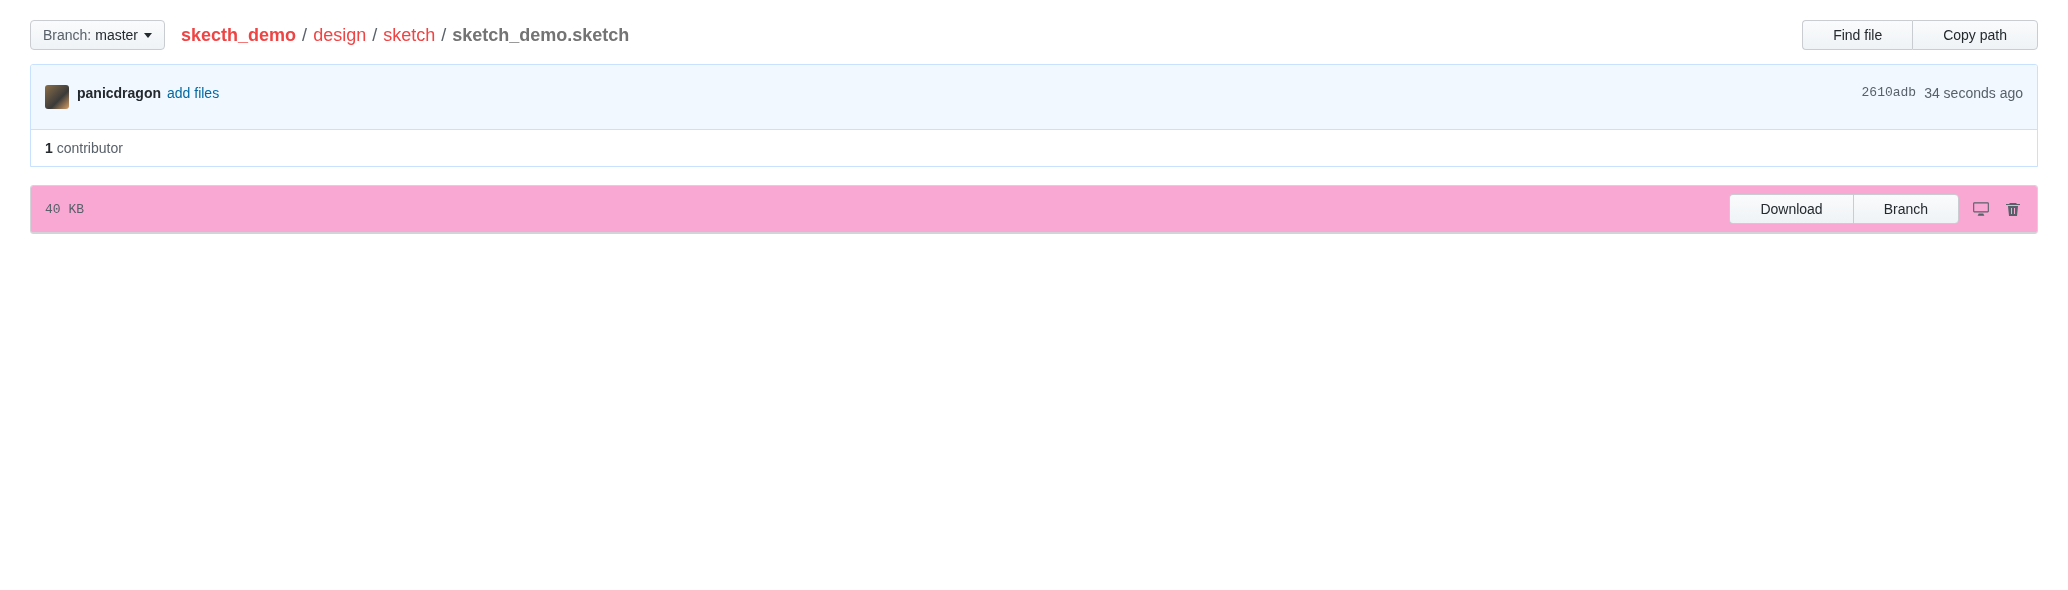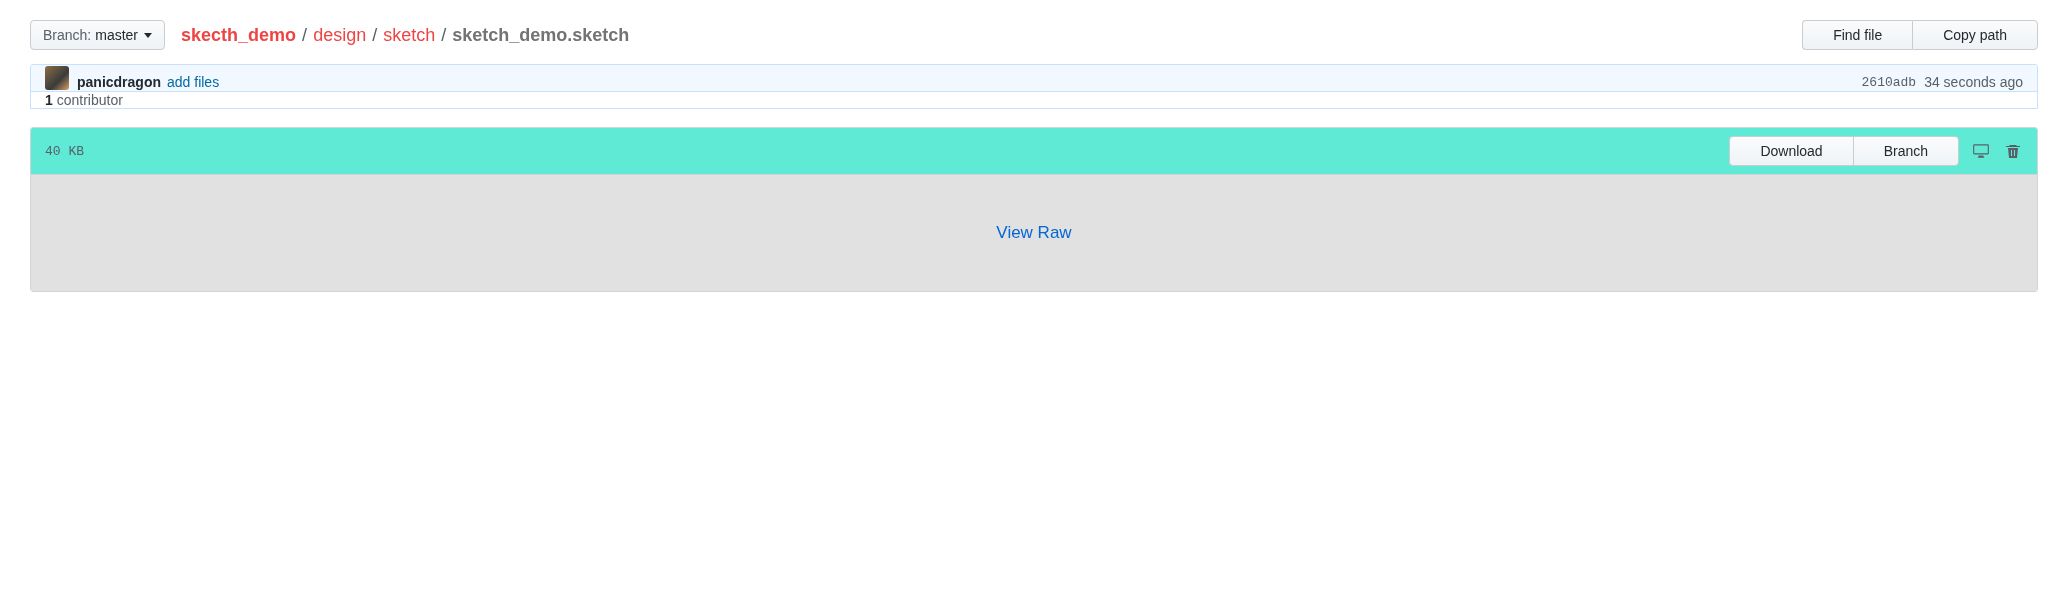--- a/index.html
+++ b/index.html
@@ -60,22 +60,22 @@
   .btn-group { display: flex; }
   .btn-group .btn:first-child { border-radius: 4px 0 0 4px; border-right: none; }
   .btn-group .btn:last-child { border-radius: 0 4px 4px 0; }
   .commit-box {
     border: 1px solid #c8e1ff;
     border-radius: 3px 3px 0 0;
     overflow: hidden;
   }
   .commit-row {
     display: flex;
-    align-items: flex-end;
-    padding: 1px 14px;
+    align-items: flex-start;
+    padding: 20px 14px;
     background: #f1f8ff;
     border-bottom: 1px solid #c8e1ff;
   }
   .avatar {
     width: 24px; height: 24px;
     border-radius: 3px;
     background: linear-gradient(135deg, #8b6f47 0%, #3a3a3a 60%, #d9a066 100%);
     margin-right: 8px;
     flex-shrink: 0;
   }
@@ -83,36 +83,36 @@
   .commit-msg { color: #0369a1; flex: 1; }
   .commit-sha {
     font-family: SFMono-Regular, Consolas, "Liberation Mono", Menlo, monospace;
     font-size: 13px;
     color: #586069;
     margin-right: 8px;
     margin-left: 12px;
   }
   .commit-time { color: #586069; }
   .contrib-row {
-    padding: 0 14px;
+    padding: 10px 14px;
     background: #fff;
     color: #586069;
   }
   .contrib-row .count { font-weight: 600; color: #24292e; }
   .file-box {
     margin-top: 18px;
     border: 1px solid #d1d5da;
     border-radius: 3px;
     overflow: hidden;
   }
   .file-header {
     display: flex;
     align-items: center;
     padding: 8px 14px;
-    background: #5eead4;
+    background: #f9a8d4;
     border-bottom: 1px solid #d1d5da;
   }
   .file-size {
     font-family: SFMono-Regular, Consolas, "Liberation Mono", Menlo, monospace;
     font-size: 13px;
     color: #586069;
     flex: 1;
   }
   .file-actions { display: flex; align-items: center; gap: 12px; }
   .icon-btn {
@@ -189,16 +189,13 @@
             <path d="M2 2h12a1 1 0 0 1 1 1v7a1 1 0 0 1-1 1H2a1 1 0 0 1-1-1V3a1 1 0 0 1 1-1zm0 1v7h12V3H2zm4 9h4l1 2H5l1-2z"></path>
           </svg>
       </span>
       <span class="icon-btn">
         <svg viewBox="0 0 16 16" width="16" height="16" fill="currentColor">
             <path d="M5 2h6l1 1h3v1H1V3h3l1-1zm-2 3h10l-1 10H4L3 5zm3 2v6h1V7H6zm3 0v6h1V7H9z"></path>
           </svg>
       </span>
     </div>
   </div>
-  <div class="file-body">
-    <a class="view-raw">View Raw</a>
-  </div>
 </div>
 
 </body></html>

